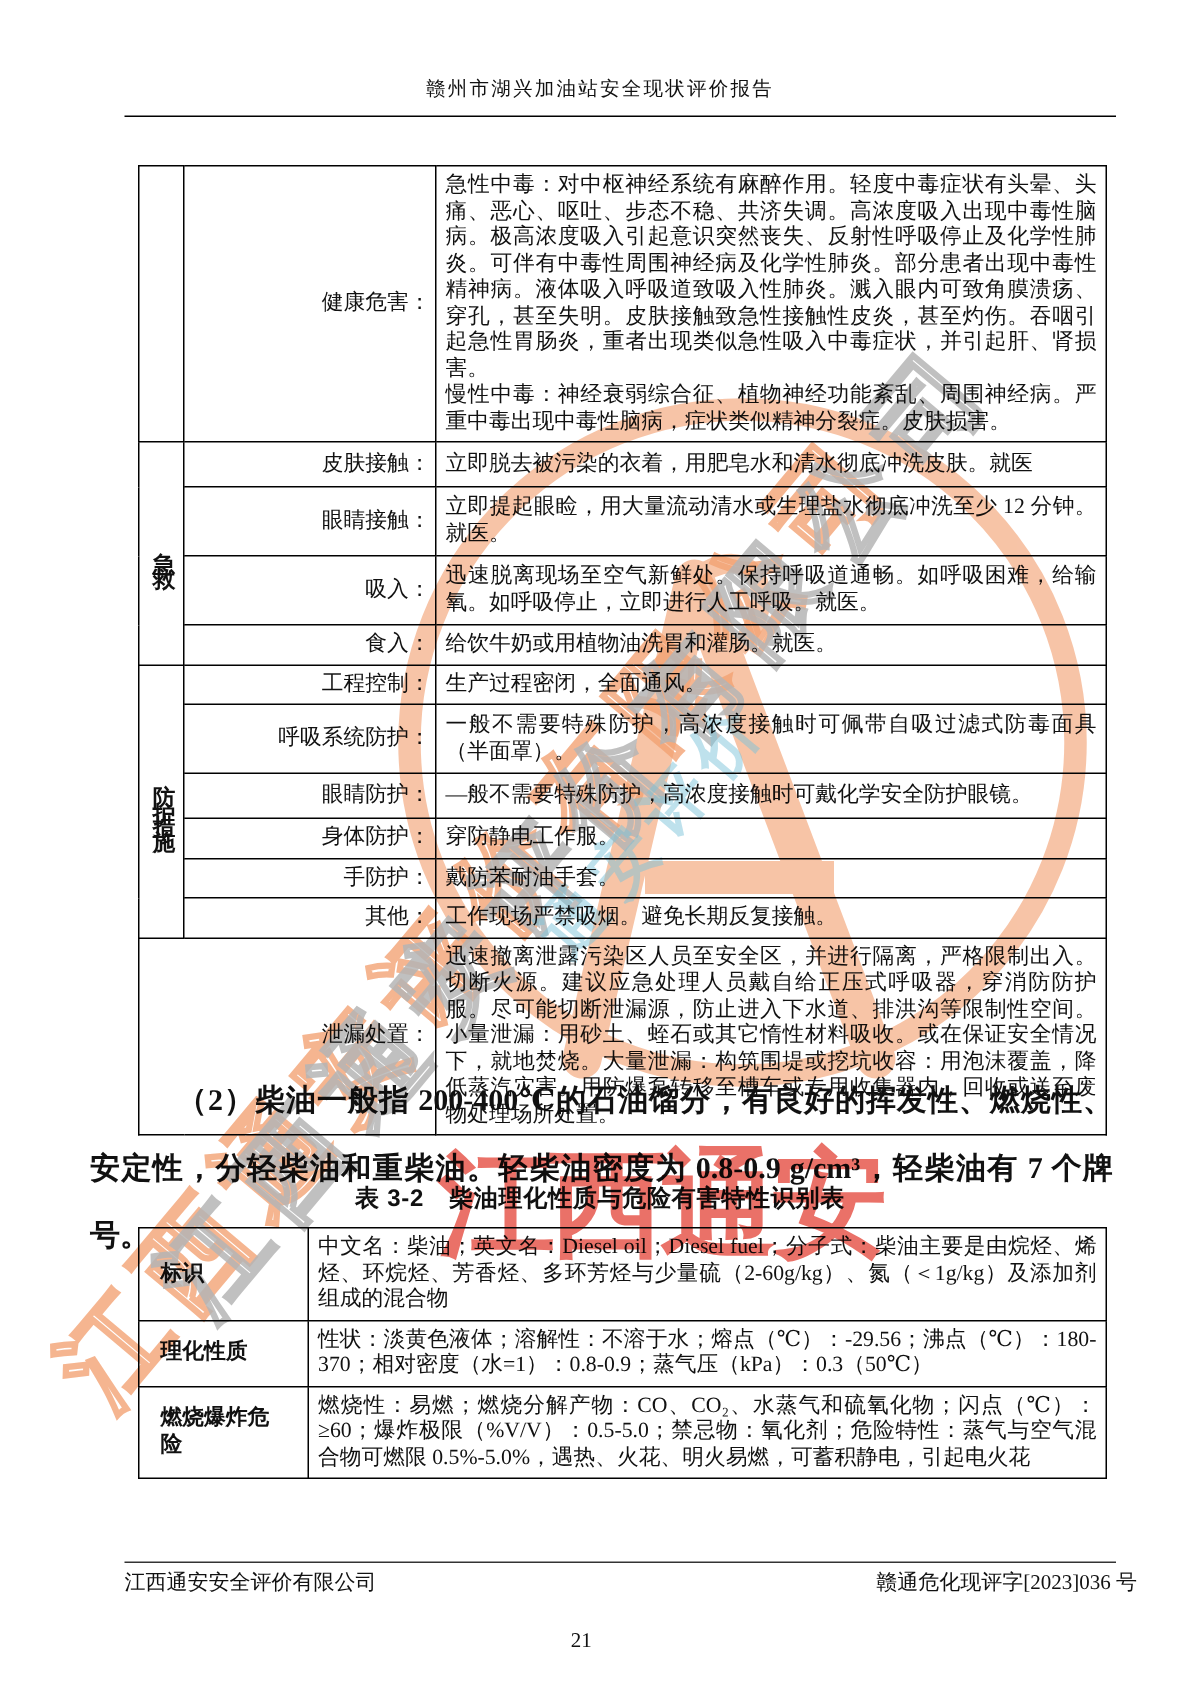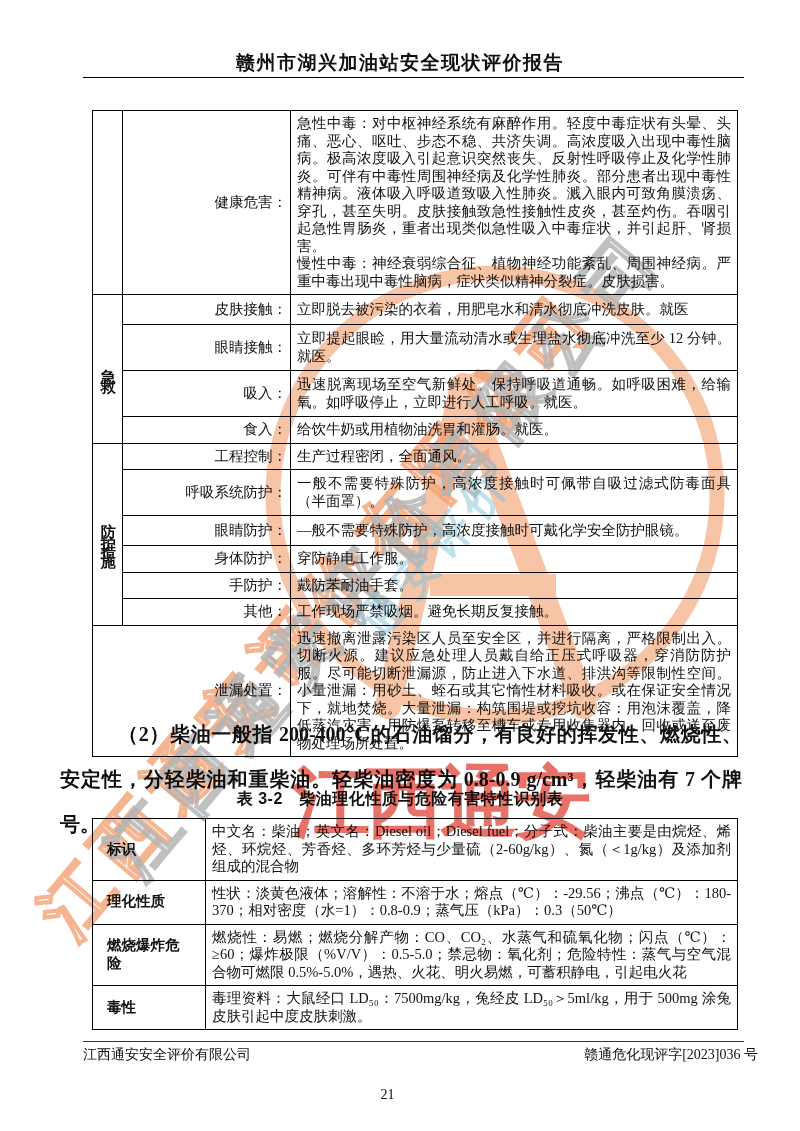--- a/index.html
+++ b/index.html
@@ -14,21 +14,21 @@
   html,body{margin:0;padding:0;}
   body{
     width:800px;height:1131px;position:relative;background:#ffffff;
     font-family:"Liberation Serif","DejaVu Serif",serif;color:var(--ink);
     overflow:hidden;
   }
 
   
   .page-title{
     position:absolute;top:50px;left:0;width:100%;text-align:center;
-    font-size:19px;font-weight:bold;letter-spacing:1.5px;
+    font-size:13px;font-weight:normal;letter-spacing:1.5px;
   }
   .header-rule{position:absolute;top:77px;left:83px;right:56px;border-top:1.6px solid #000;}
 
   
   table.doc{
     border-collapse:collapse;table-layout:fixed;background:transparent;
   }
   table.doc td{
     border:1px solid #000;vertical-align:middle;
     font-size:14.5px;line-height:17.5px;padding:4px 6px;
@@ -175,24 +175,20 @@
     <td class="lbl2">标识</td>
     <td class="content">中文名：柴油；英文名：Diesel oil；Diesel fuel；分子式：柴油主要是由烷烃、烯烃、环烷烃、芳香烃、多环芳烃与少量硫（2-60g/kg）、氮（＜1g/kg）及添加剂组成的混合物</td>
   </tr>
   <tr style="height:40px">
     <td class="lbl2">理化性质</td>
     <td class="content">性状：淡黄色液体；溶解性：不溶于水；熔点（℃）：-29.56；沸点（℃）：180-370；相对密度（水=1）：0.8-0.9；蒸气压（kPa）：0.3（50℃）</td>
   </tr>
   <tr style="height:56px">
     <td class="lbl2">燃烧爆炸危险</td>
     <td class="content">燃烧性：易燃；燃烧分解产物：CO、CO₂、水蒸气和硫氧化物；闪点（℃）：≥60；爆炸极限（%V/V）：0.5-5.0；禁忌物：氧化剂；危险特性：蒸气与空气混合物可燃限 0.5%-5.0%，遇热、火花、明火易燃，可蓄积静电，引起电火花</td>
-  </tr>
-  <tr style="height:40px">
-    <td class="lbl2">毒性</td>
-    <td class="content">毒理资料：大鼠经口 LD₅₀：7500mg/kg，兔经皮 LD₅₀＞5ml/kg，用于 500mg 涂兔皮肤引起中度皮肤刺激。</td>
   </tr>
 </tbody>
   </table>
 
 <div class="footer-rule"></div>
 <div class="footer">
   <span>江西通安安全评价有限公司</span>
   <span class="pg">21</span>
   <span>赣通危化现评字[2023]036 号</span>
 </div>

